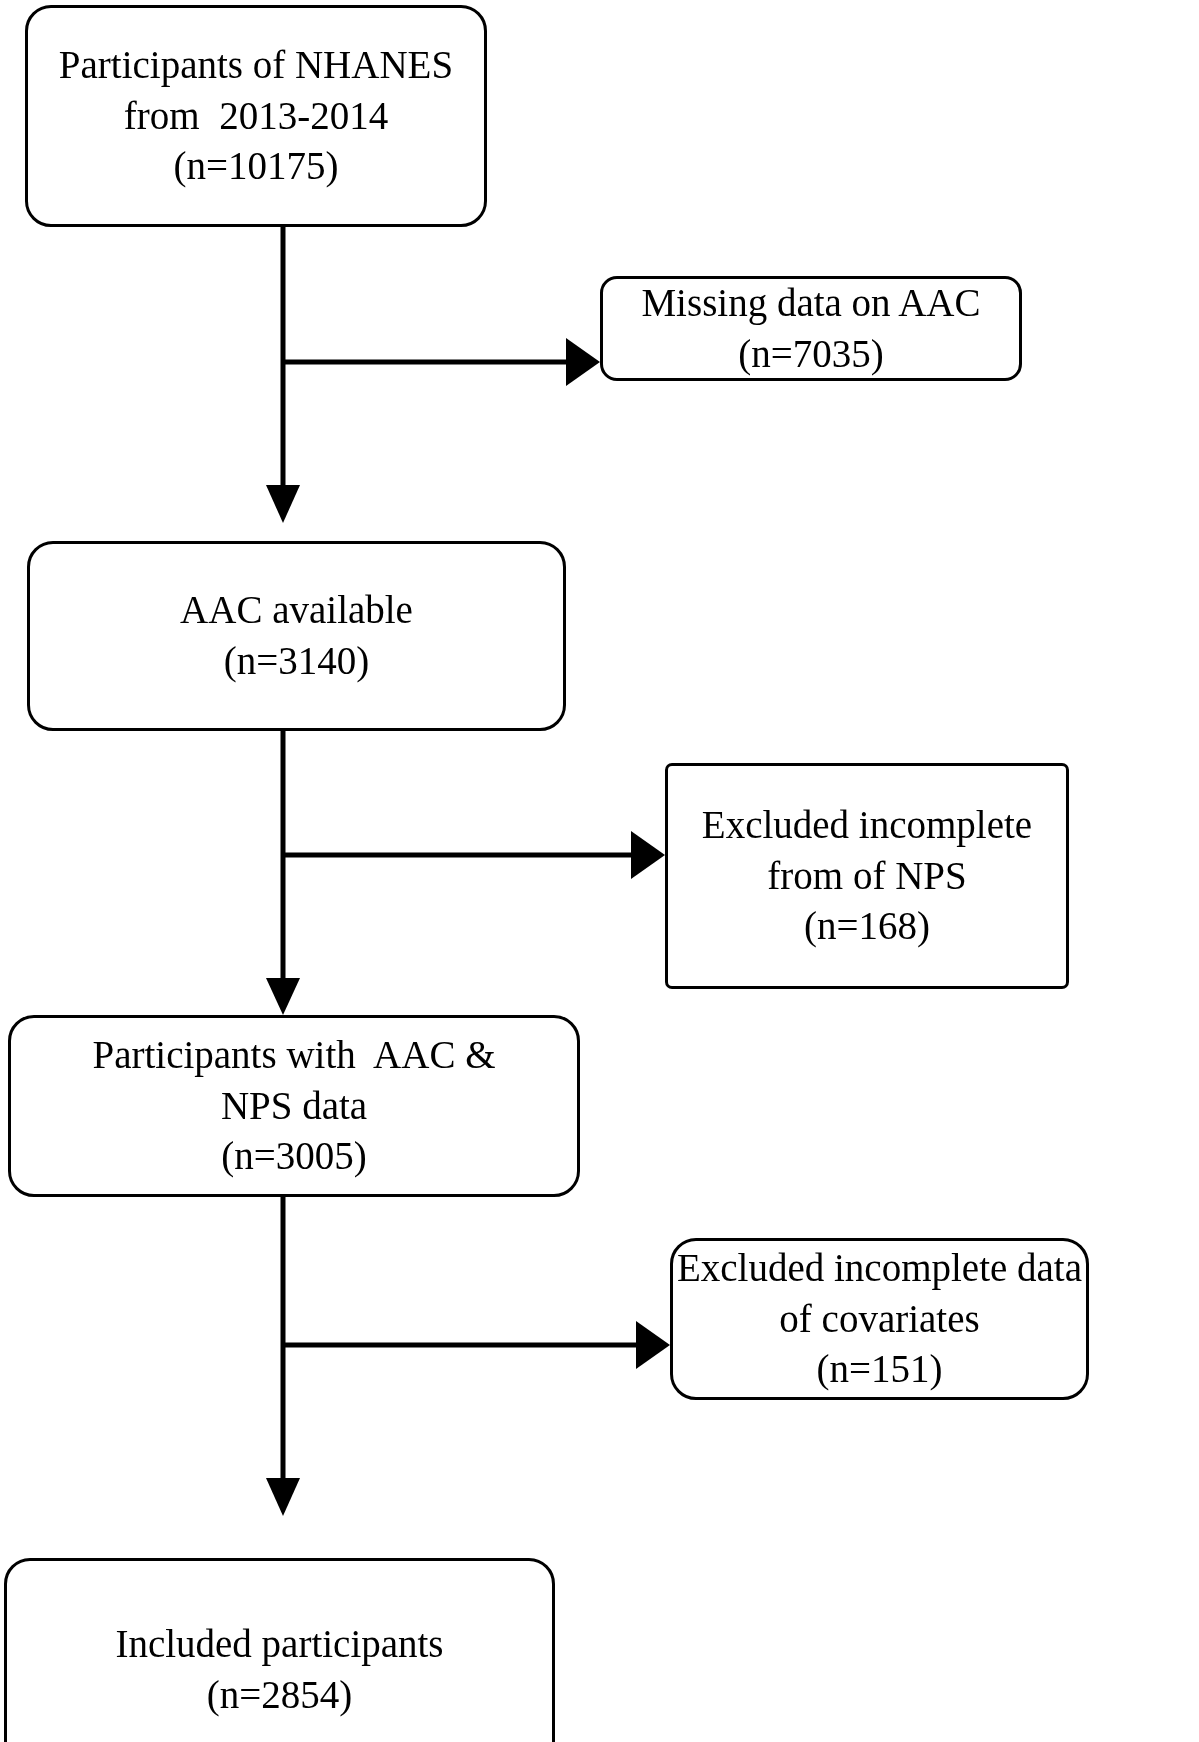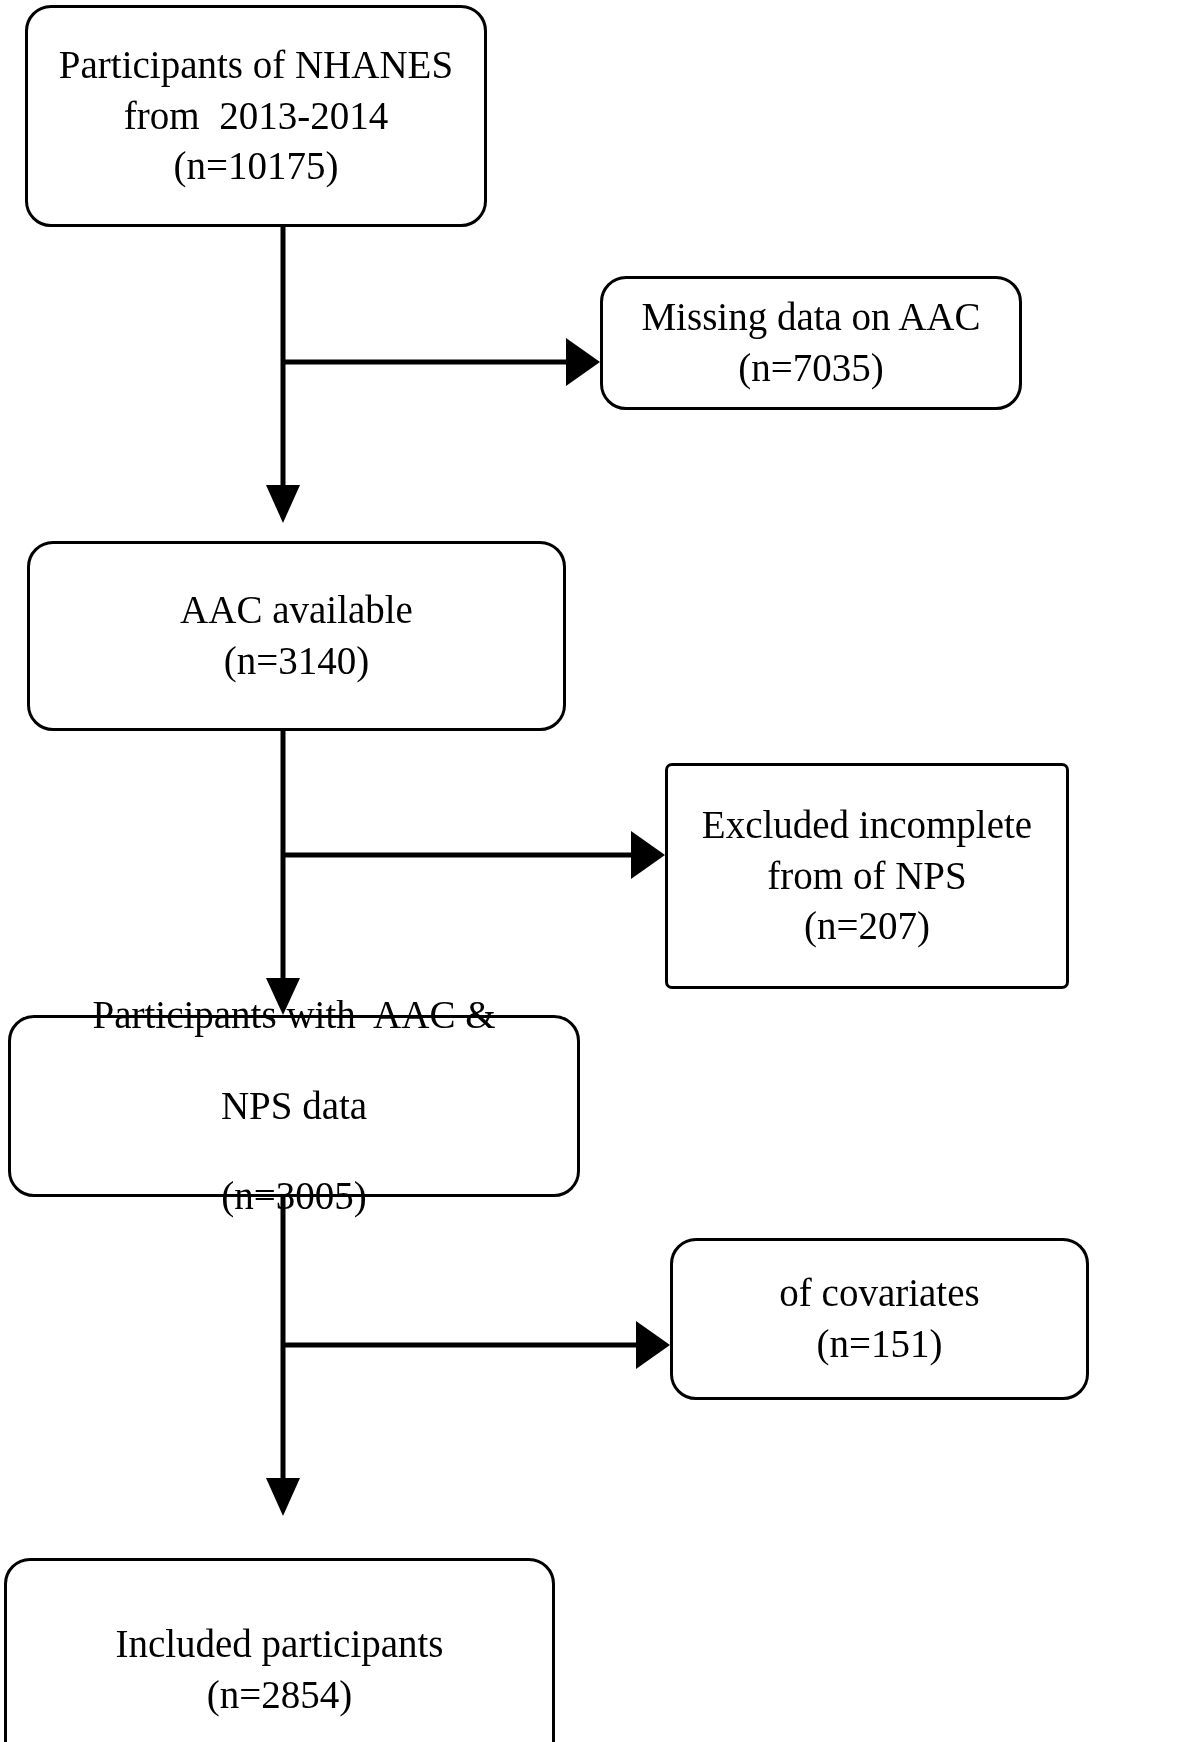--- a/index.html
+++ b/index.html
@@ -36,24 +36,24 @@
     color: #000000;
     line-height: 1.30;
   }
   .node-line {
     display: block;
     white-space: pre;
   }
   
   #node-source      { left: 25px;  top: 5px;    width: 462px;  height: 222px; font-size: 39px; }
   #node-aac         { left: 27px;  top: 523px;  width: 539px;  height: 190px; font-size: 39px; margin-top: 18px; }
-  #node-aacnps      { left: 8px;   top: 1015px; width: 572px;  height: 182px; font-size: 39px; gap: 40px; }
+  #node-aacnps      { left: 8px;   top: 1015px; width: 572px;  height: 182px; font-size: 39px; }
   #node-included    { left: 4px;   top: 1558px; width: 551px;  height: 224px; font-size: 39px; }
   
-  #node-excl-aac    { left: 600px; top: 276px;  width: 422px;  height: 134px; font-size: 39px; }
+  #node-excl-aac    { left: 600px; top: 276px;  width: 422px;  height: 105px; font-size: 39px; border-radius: 17px; }
   #node-excl-nps    { left: 665px; top: 763px;  width: 404px;  height: 226px; font-size: 39px; border-radius: 7px; }
   #node-excl-cov    { left: 670px; top: 1238px; width: 419px;  height: 162px; font-size: 39px; }
 </style>
 </head>
 <body>
 
 <div id="flow-root">
 
   <svg id="flow-svg" viewBox="0 0 1199 1742" xmlns="http://www.w3.org/2000/svg">
 
@@ -101,30 +101,31 @@
   </div>
 
   <div class="node-box" id="node-aac">
     <span class="node-line">AAC available</span>
     <span class="node-line">(n=3140)</span>
   </div>
 
   <div class="node-box" id="node-excl-nps">
     <span class="node-line">Excluded incomplete</span>
     <span class="node-line">from of NPS</span>
-    <span class="node-line">(n=207)</span>
+    <span class="node-line">(n=168)</span>
   </div>
 
   <div class="node-box" id="node-aacnps">
     <span class="node-line">Participants with  AAC &amp;</span>
     <span class="node-line">NPS data</span>
     <span class="node-line">(n=3005)</span>
   </div>
 
   <div class="node-box" id="node-excl-cov">
+    <span class="node-line">Excluded incomplete data</span>
     <span class="node-line">of covariates</span>
     <span class="node-line">(n=151)</span>
   </div>
 
   <div class="node-box" id="node-included">
     <span class="node-line">Included participants</span>
     <span class="node-line">(n=2854)</span>
   </div>
 
 </div>

